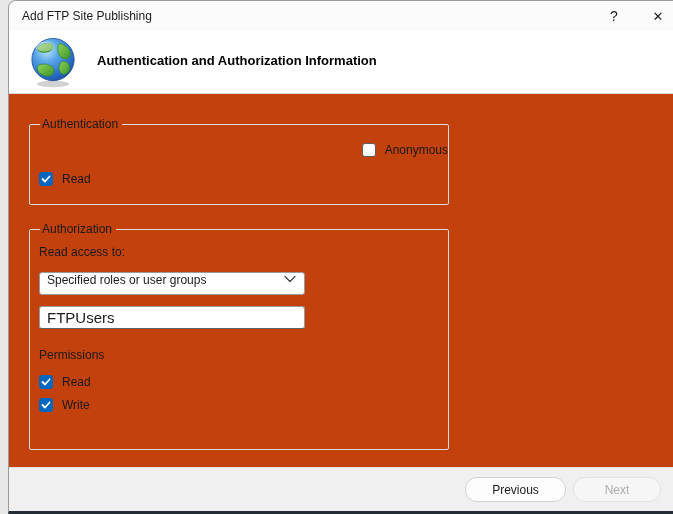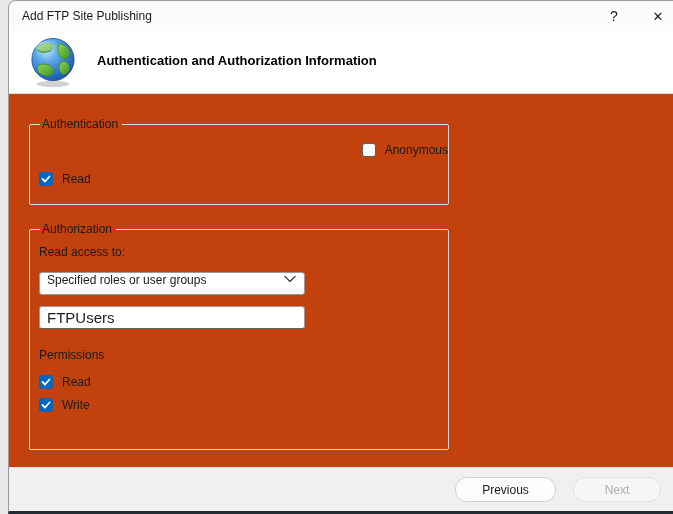--- a/index.html
+++ b/index.html
@@ -116,21 +116,21 @@
   .btn {
     height: 25px;
     background: #fdfdfd;
     border: 1px solid #d2d2d2;
     border-radius: 12px;
     font-family: "Liberation Sans", "DejaVu Sans", sans-serif;
     font-size: 12px; color: #1a1a1a;
     display: inline-flex; align-items: center; justify-content: center;
   }
   .btn-previous { width: 101px; }
-  .btn-next     { width: 88px; margin-left: 17px; background: #f6f6f6; border-color: #e2e2e2; color: #afafaf; }
+  .btn-next     { width: 88px; margin-left: 7px; background: #f6f6f6; border-color: #e2e2e2; color: #afafaf; }
   .btn-finish   { width: 88px; margin-left: 9px; border: 2px solid #0067c0; }
   .btn-cancel   { width: 88px; margin-left: 9px; }
 </style>
 </head>
 <body>
 
 <div class="window">
 
   <div class="titlebar">
     <span class="titlebar-title">Add FTP Site Publishing</span>

